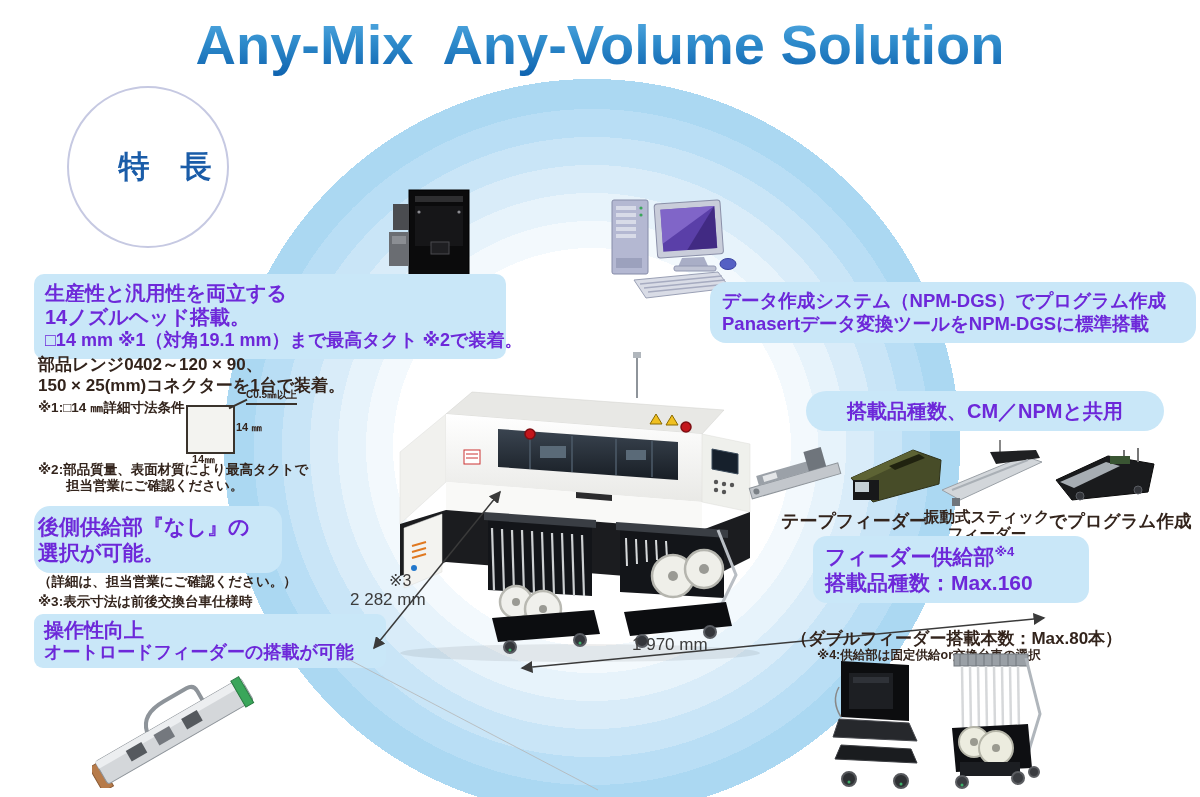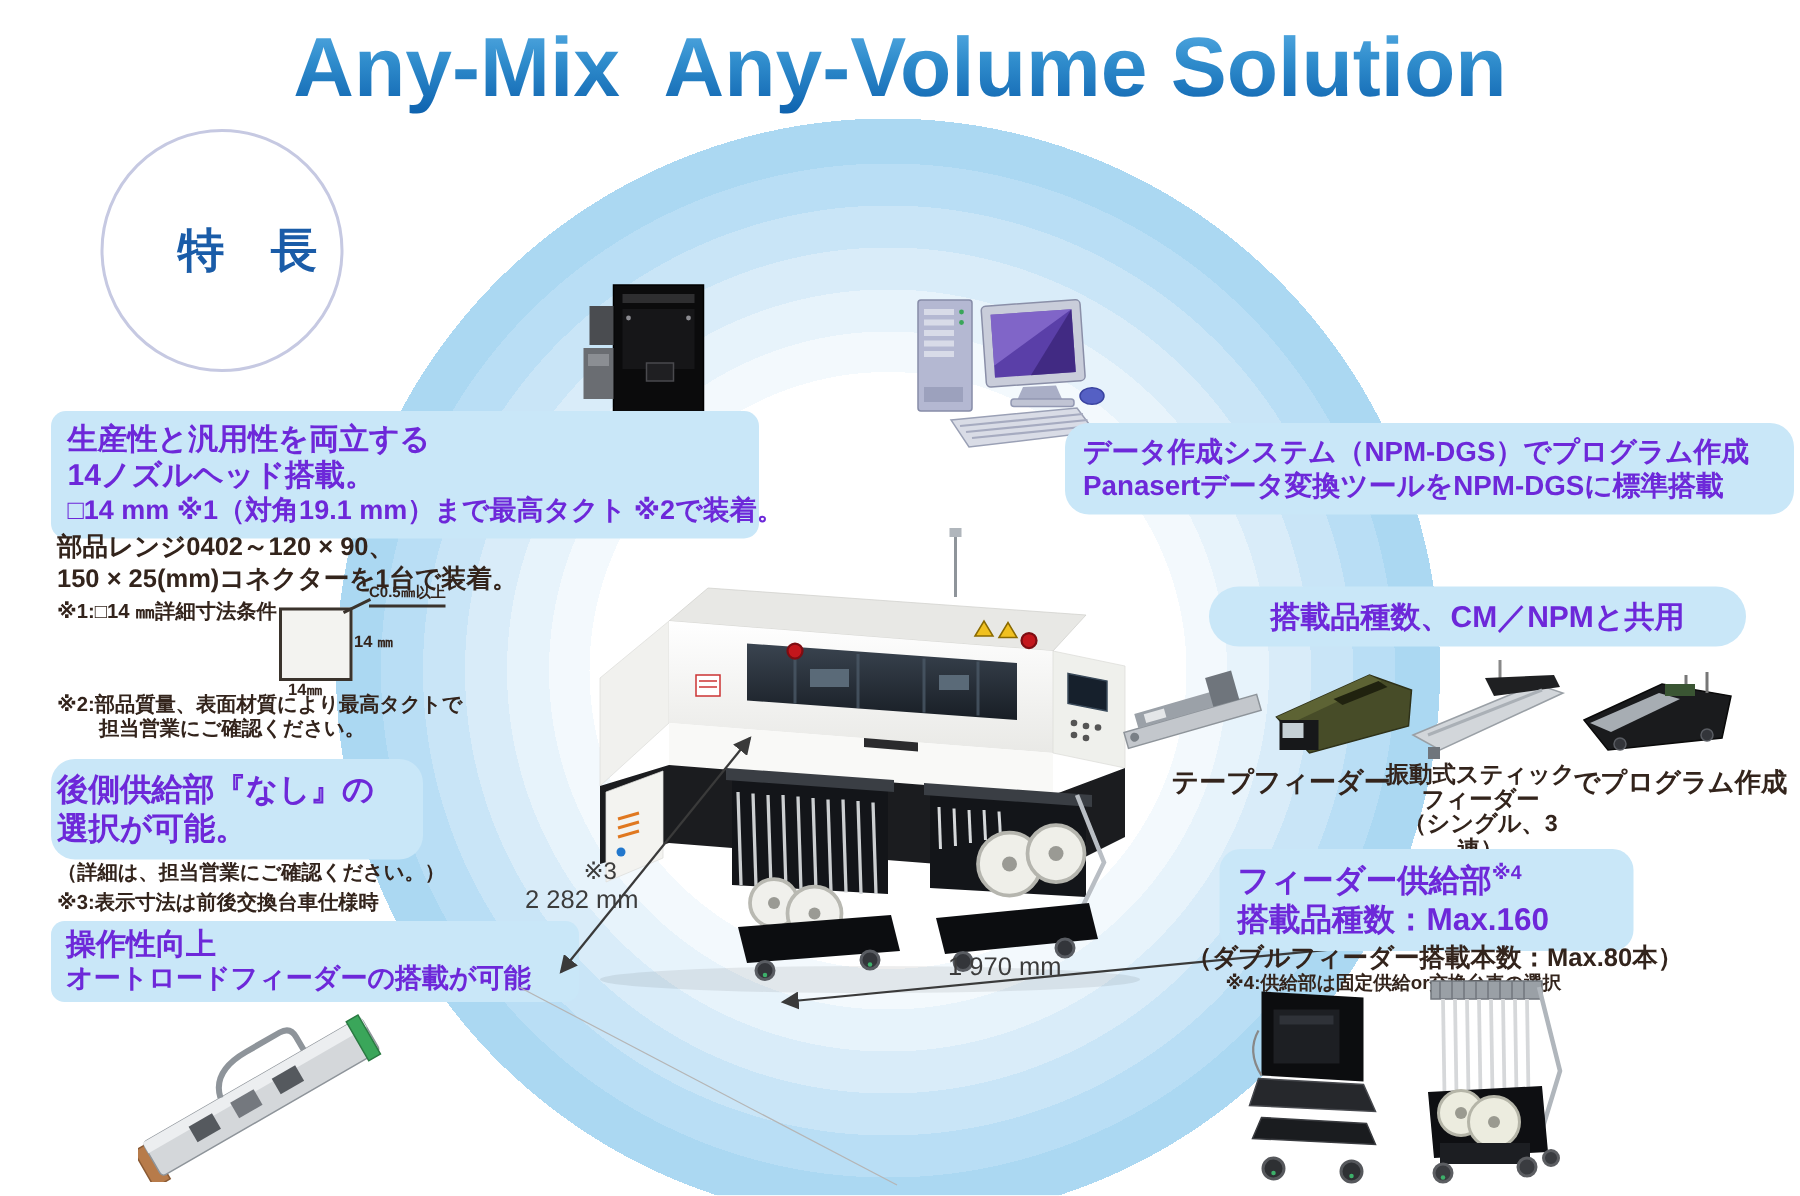--- a/index.html
+++ b/index.html
@@ -295,21 +295,21 @@
   </svg>
 
   <div class="abs note" style="left:781px;top:509px;font-size:18px">テープフィーダー</div>
   <div class="abs note" style="left:922px;top:509px;width:130px;text-align:center;font-size:15.5px;line-height:16.5px;white-space:normal">
     <div>振動式スティック</div>
     <div>フィーダー</div>
     <div>（シングル、3連）</div>
   </div>
   <div class="abs note" style="left:1049px;top:509px;font-size:17.5px">でプログラム作成</div>
 
-  <div class="abs bluebox" style="left:813px;top:566px;width:252px;padding:8px 12px;border-radius:14px">
+  <div class="abs bluebox" style="left:813px;top:536px;width:252px;padding:8px 12px;border-radius:14px">
     <div class="bb-line" style="font-size:21px">
       <span>フィーダー供給部</span><sup class="s4">※4</sup>
     </div>
     <div class="bb-line" style="font-size:21px">搭載品種数：Max.160</div>
   </div>
   <div class="abs note" style="left:791px;top:627px;font-size:17px">（ダブルフィーダー搭載本数：Max.80本）</div>
   <div class="abs note" style="left:817px;top:647px;font-size:12.5px">※4:供給部は固定供給or交換台車の選択</div>
 
   <svg class="abs" style="left:829px;top:657px" width="92" height="133" viewBox="0 0 92 133">
     <polygon points="12,4 80,8 80,64 12,60" fill="#0c0d0f"></polygon>

